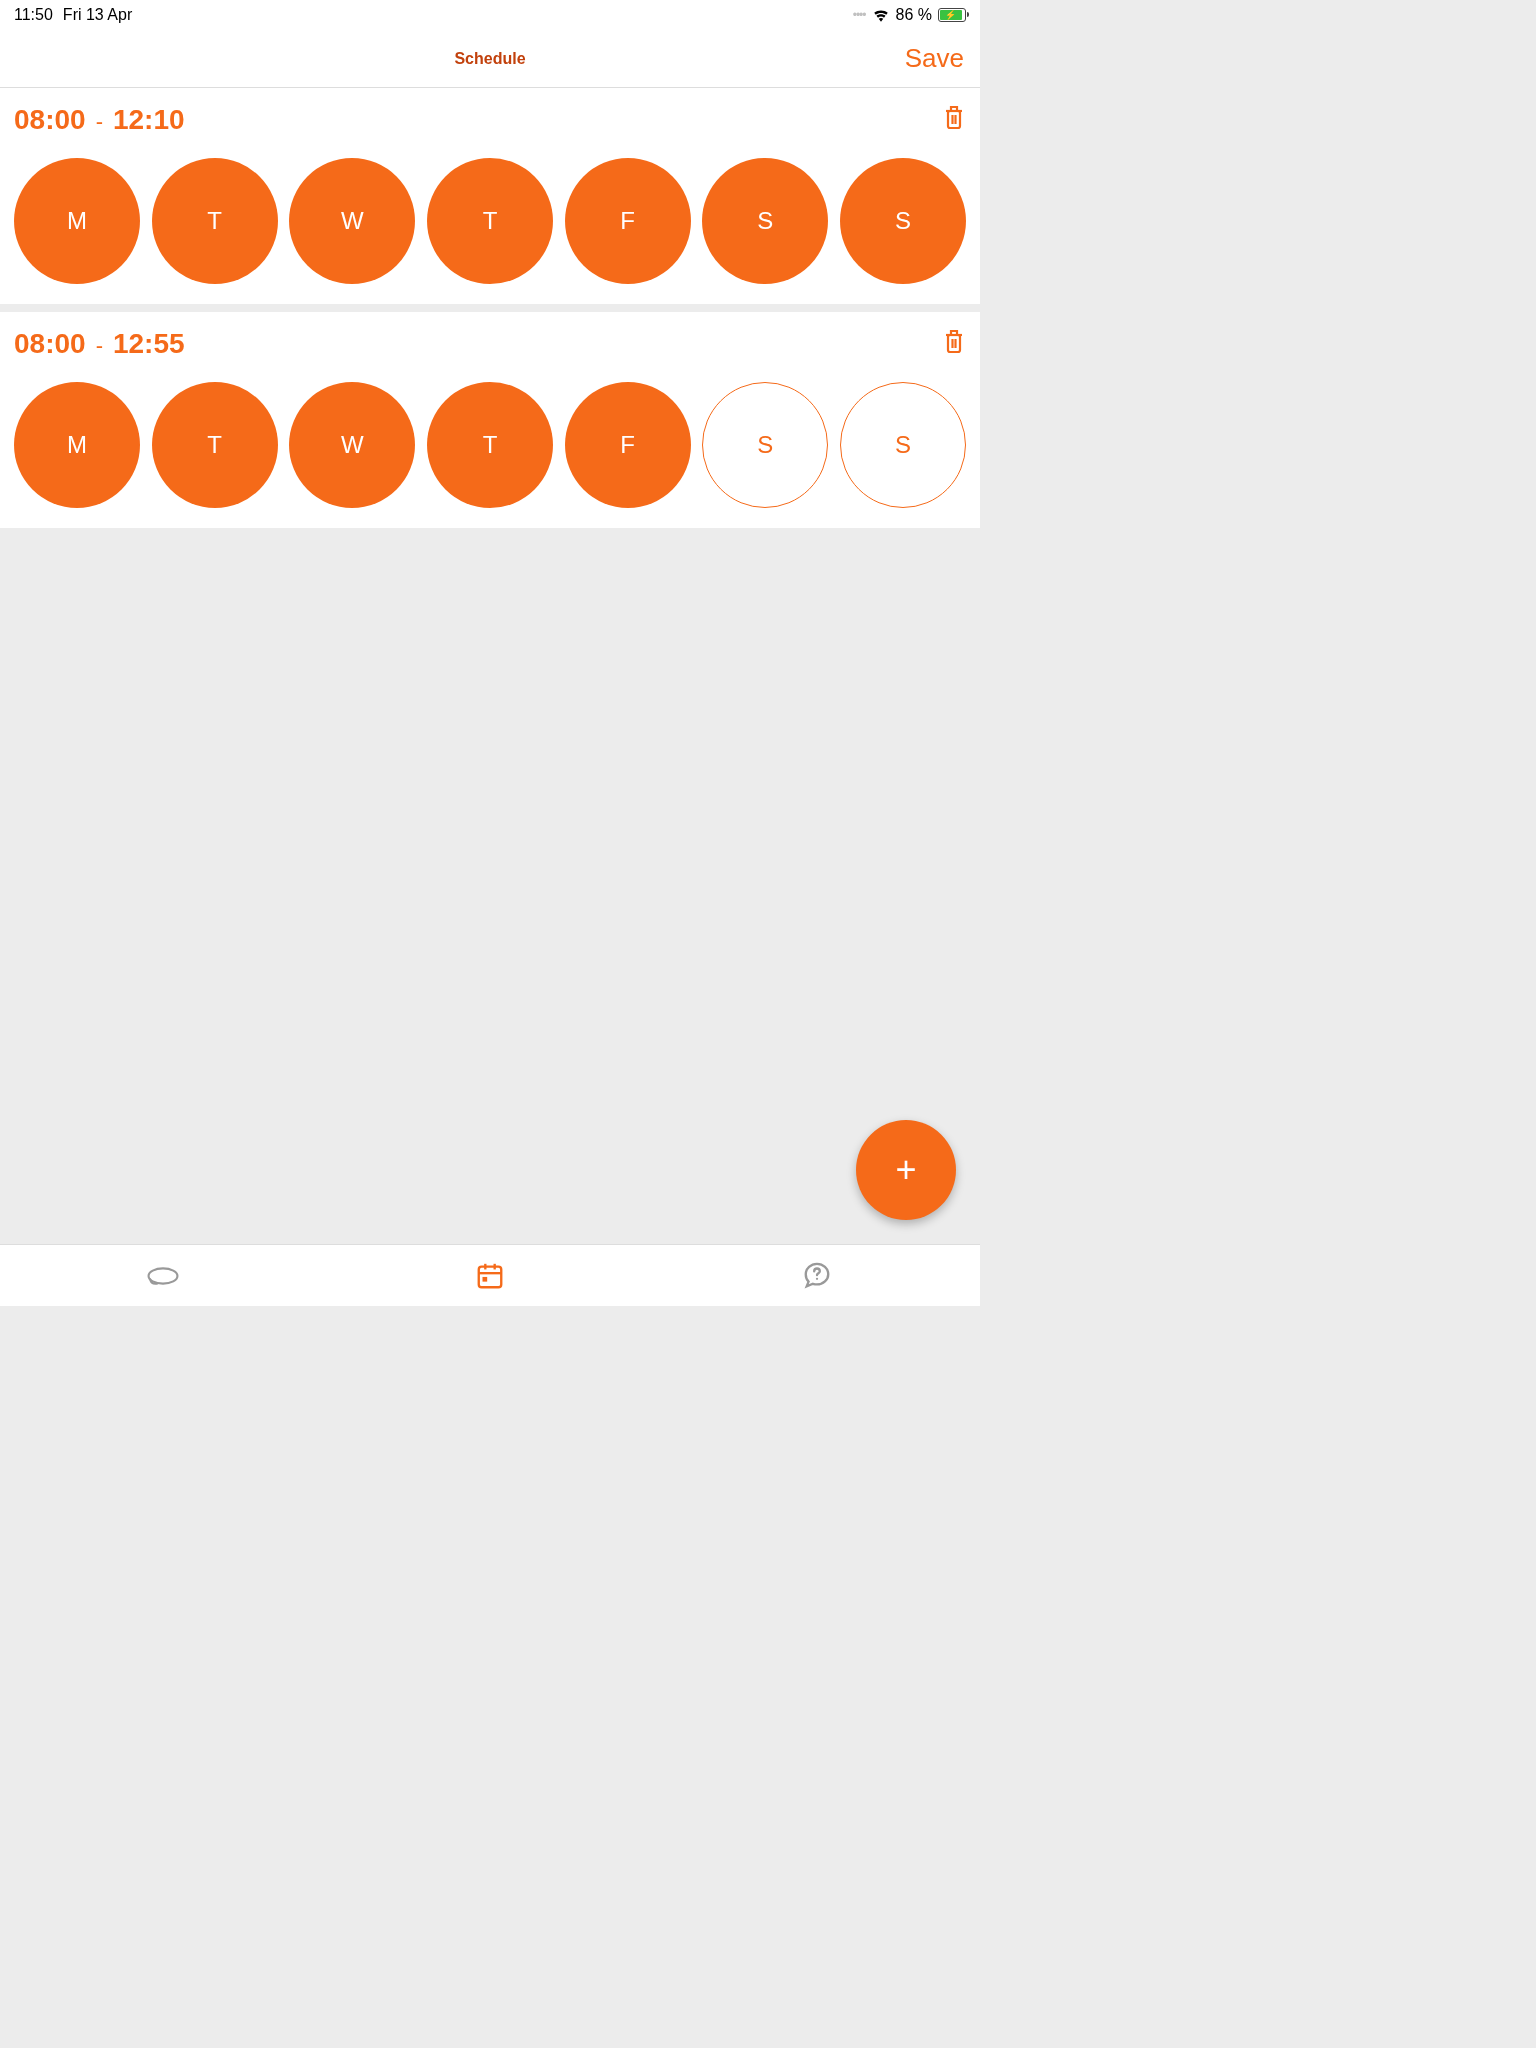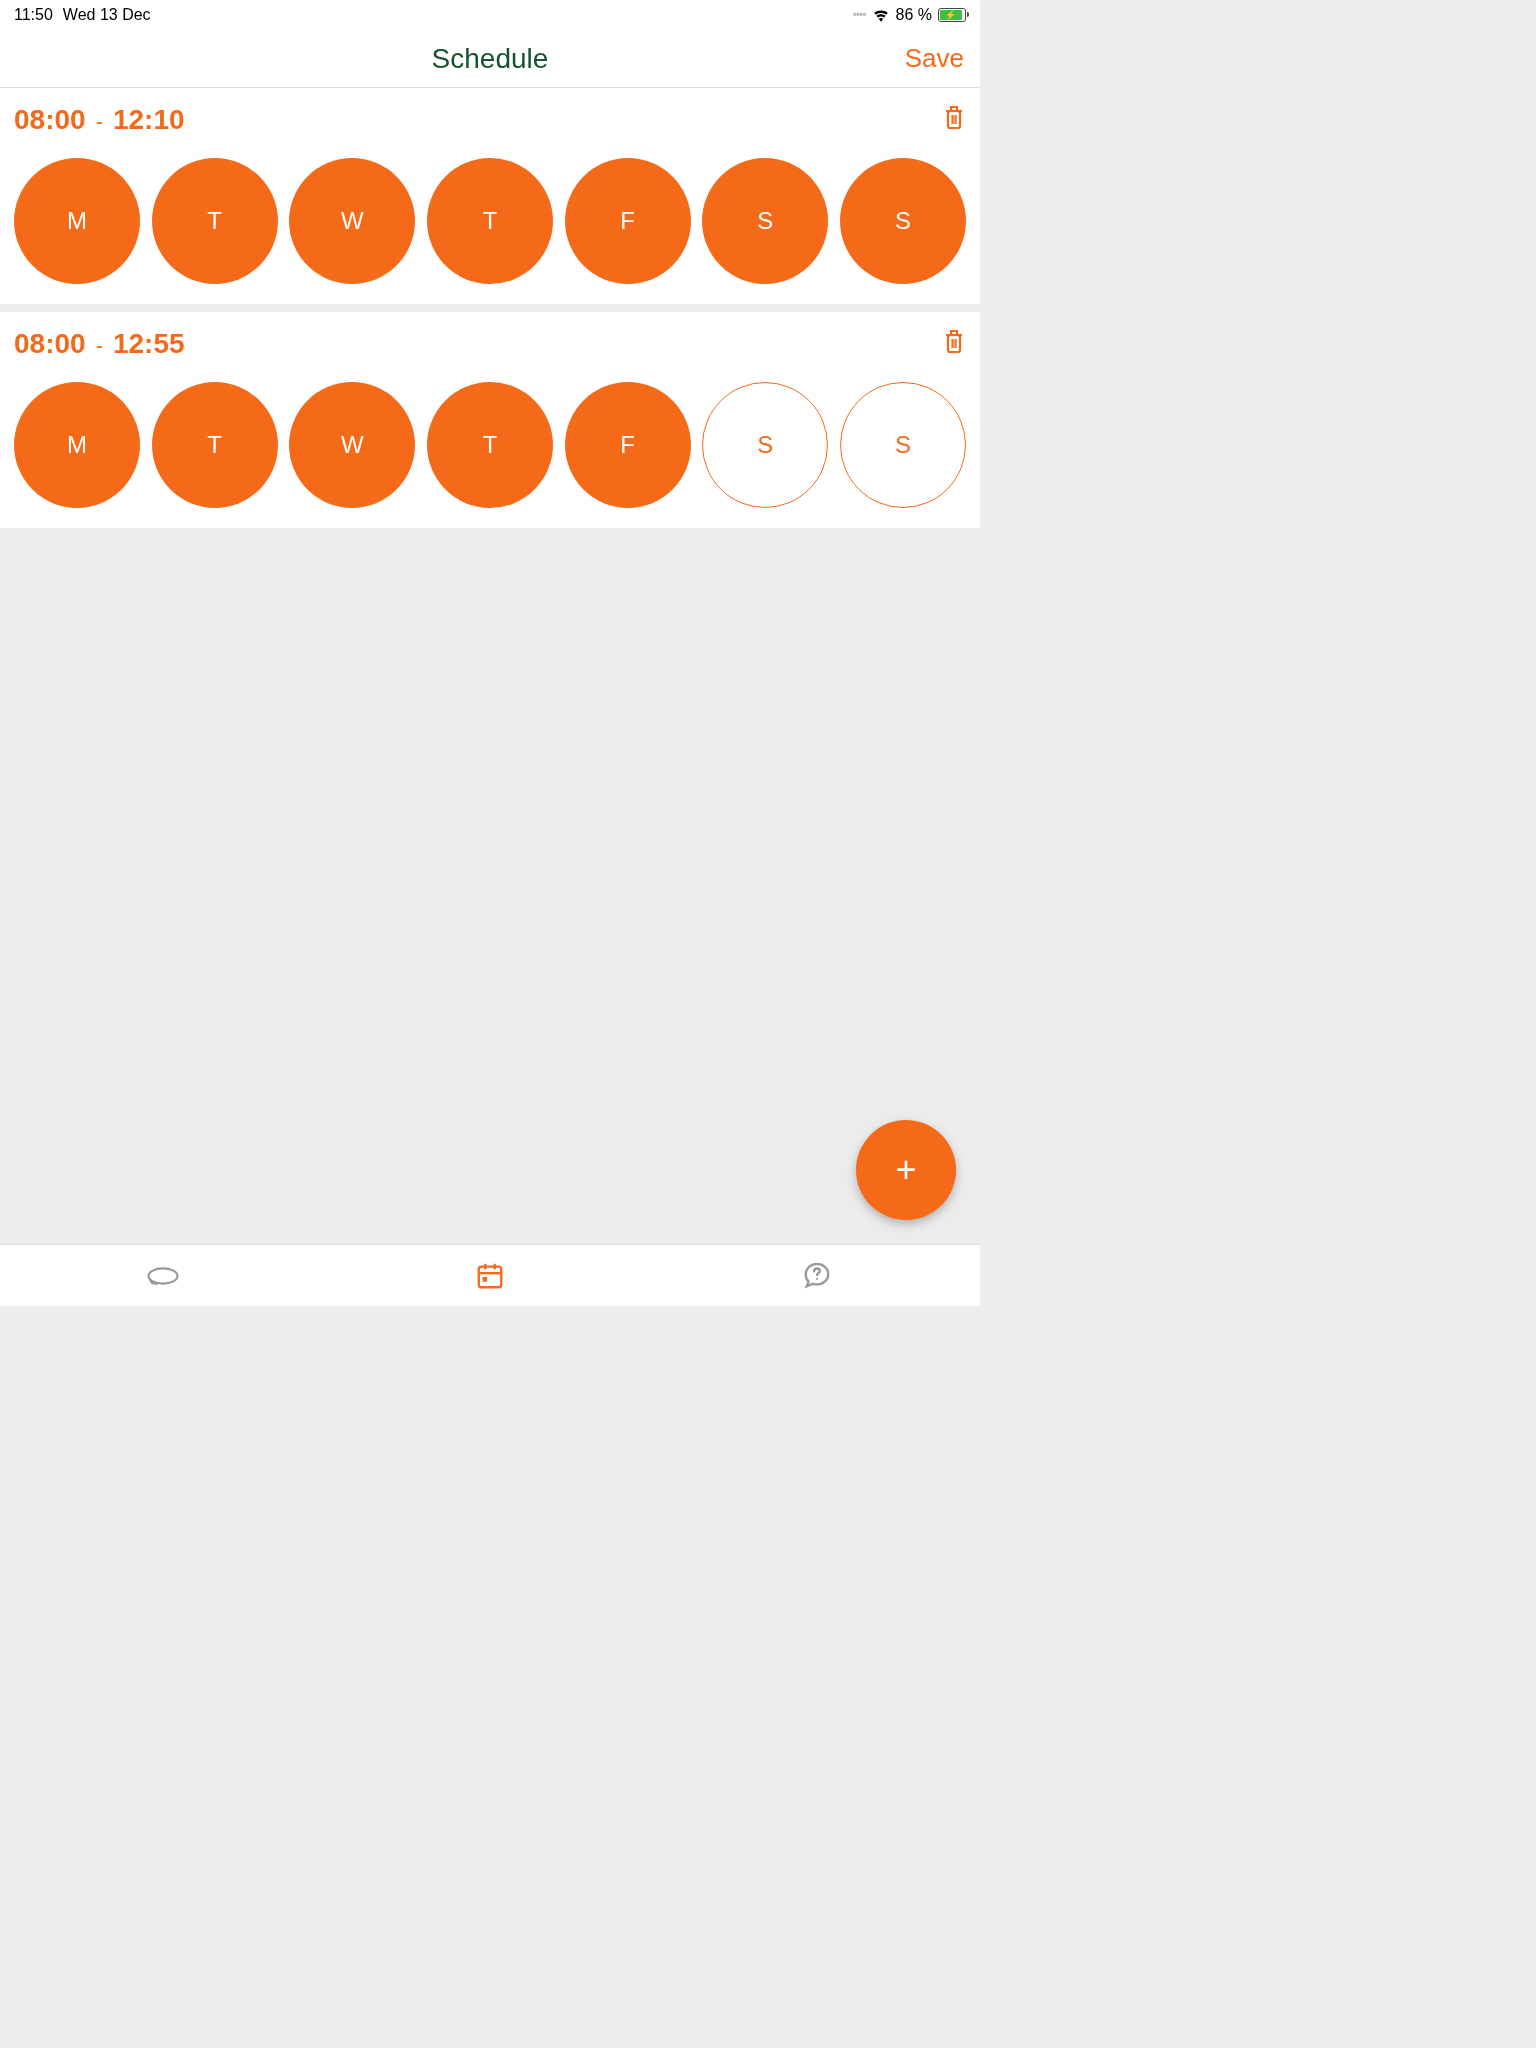--- a/index.html
+++ b/index.html
@@ -100,23 +100,23 @@
       height: 58px;
       background: #fff;
       display: flex;
       align-items: center;
       justify-content: center;
       position: relative;
       border-bottom: 1px solid #ddd;
     }
     
     .nav-title {
-      font-size: 28px;
-      font-weight: 400;
-      color: #14532d;
+      font-size: 16px;
+      font-weight: 700;
+      color: #c2410c;
     }
     
     .nav-save {
       position: absolute;
       right: 16px;
       font-size: 26px;
       color: #f56a19;
       cursor: pointer;
     }
     
@@ -229,21 +229,21 @@
     .tab-icon.active {
       color: #f56a19;
     }
   </style>
 </head>
 <body>
 
 <div class="status-bar">
   <div class="status-left">
     <span>11:50</span>
-    <span>Wed 13 Dec</span>
+    <span>Fri 13 Apr</span>
   </div>
   <div class="status-right">
     <span class="dots">••••</span>
     <svg class="wifi-icon" viewBox="0 0 24 18" fill="#000">
       <path d="M12 18l-3-4c1.7-1.3 4.3-1.3 6 0l-3 4zm-6-8c3.3-2.7 8.7-2.7 12 0l-2 2.5c-2.2-1.8-5.8-1.8-8 0L6 10zm-3-4c5-4 13-4 18 0l-2 2.5c-3.9-3.1-10.1-3.1-14 0L3 6z"></path>
     </svg>
     <span>86 %</span>
     <div class="battery">
       <div class="battery-icon">
         <div class="battery-fill">

